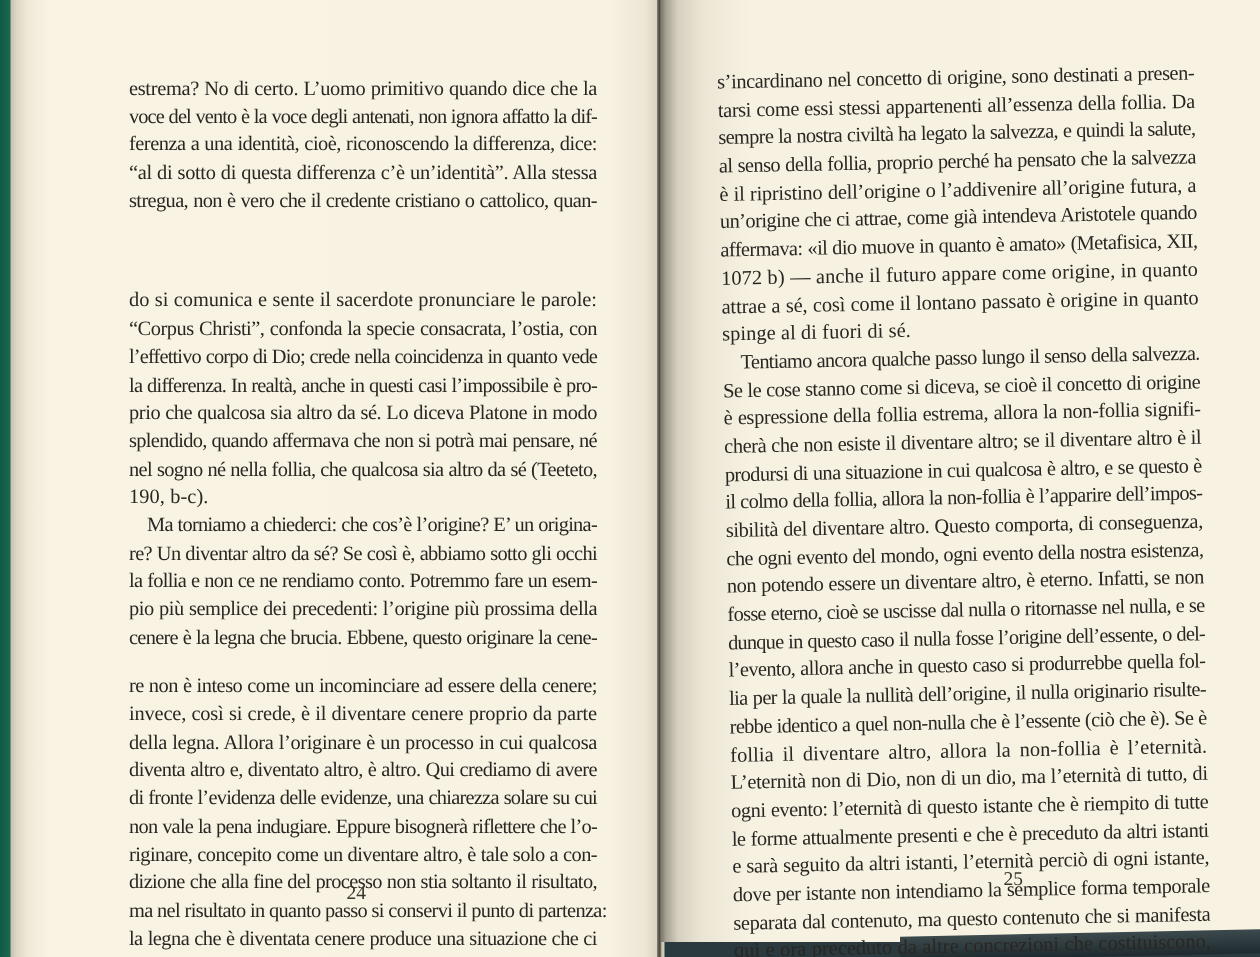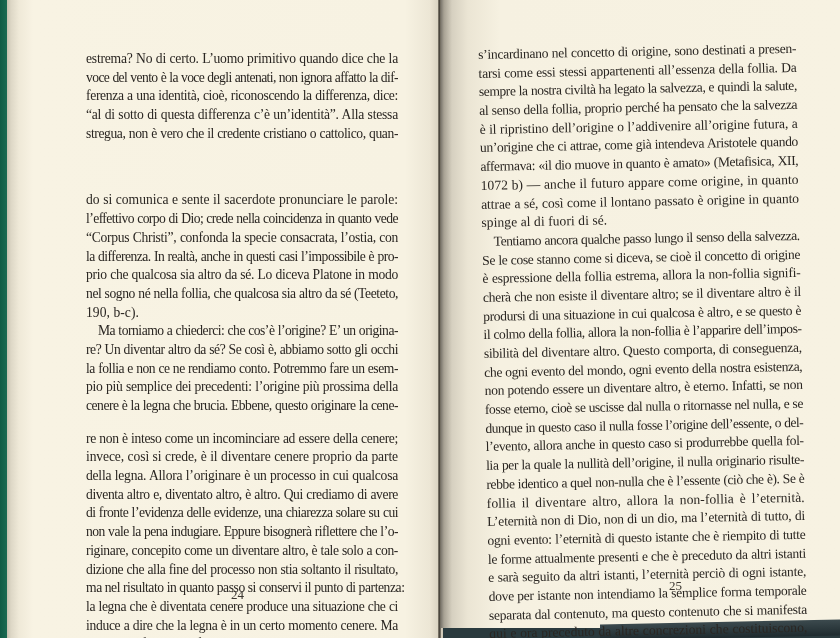--- a/index.html
+++ b/index.html
@@ -70,24 +70,25 @@
   <div class="gutter-line"></div>
   <div class="bottom-shadow"></div>
 
   <div class="text-block text-left" id="left-text">
       <span class="line" style="display: block; letter-spacing: -0.210526px;">estrema? No di certo. L’uomo primitivo quando dice che la</span>
       <span class="line" style="display: block; letter-spacing: -0.597015px;">voce del vento è la voce degli antenati, non ignora affatto la dif-</span>
       <span class="line" style="display: block; letter-spacing: -0.333333px;">ferenza a una identità, cioè, riconoscendo la differenza, dice:</span>
       <span class="line" style="display: block; letter-spacing: -0.222222px;">“al di sotto di questa differenza c’è un’identità”. Alla stessa</span>
       <span class="line" style="display: block; letter-spacing: -0.40625px;">stregua, non è vero che il credente cristiano o cattolico, quan-</span>
       <span class="line" style="display: block; letter-spacing: -0.0344828px; margin-top: 48px;">do si comunica e sente il sacerdote pronunciare le parole:</span>
+      <span class="line" style="display: block; letter-spacing: -0.311475px;">“Corpus Christi”, confonda la specie consacrata, l’ostia, con</span>
       <span class="line" style="display: block; letter-spacing: -0.5625px;">l’effettivo corpo di Dio; crede nella coincidenza in quanto vede</span>
-      <span class="line" style="display: block; letter-spacing: -0.311475px;">“Corpus Christi”, confonda la specie consacrata, l’ostia, con</span>
       <span class="line" style="display: block; letter-spacing: -0.507463px;">la differenza. In realtà, anche in questi casi l’impossibile è pro-</span>
       <span class="line" style="display: block; letter-spacing: -0.283333px;">prio che qualcosa sia altro da sé. Lo diceva Platone in modo</span>
+      <span class="line" style="display: block; letter-spacing: -0.45px;">splendido, quando affermava che non si potrà mai pensare, né</span>
       <span class="line" style="display: block; letter-spacing: -0.415385px;">nel sogno né nella follia, che qualcosa sia altro da sé (Teeteto,</span>
       <span class="line last" style="display: block;">190, b-c).</span>
       <span class="line indent" style="display: block; letter-spacing: -0.483333px;">Ma torniamo a chiederci: che cos’è l’origine? E’ un origina-</span>
       <span class="line" style="display: block; letter-spacing: -0.428571px;">re? Un diventar altro da sé? Se così è, abbiamo sotto gli occhi</span>
       <span class="line" style="display: block; letter-spacing: -0.45px;">la follia e non ce ne rendiamo conto. Potremmo fare un esem-</span>
       <span class="line" style="display: block; letter-spacing: -0.295082px;">pio più semplice dei precedenti: l’origine più prossima della</span>
       <span class="line" style="display: block; letter-spacing: -0.47619px;">cenere è la legna che brucia. Ebbene, questo originare la cene-</span>
       <span class="line" style="display: block; letter-spacing: -0.333333px; margin-top: 14px;">re non è inteso come un incominciare ad essere della cenere;</span>
       <span class="line" style="display: block; letter-spacing: -0.114754px;">invece, così si crede, è il diventare cenere proprio da parte</span>
       <span class="line" style="display: block; letter-spacing: -0.229508px;">della legna. Allora l’originare è un processo in cui qualcosa</span>

